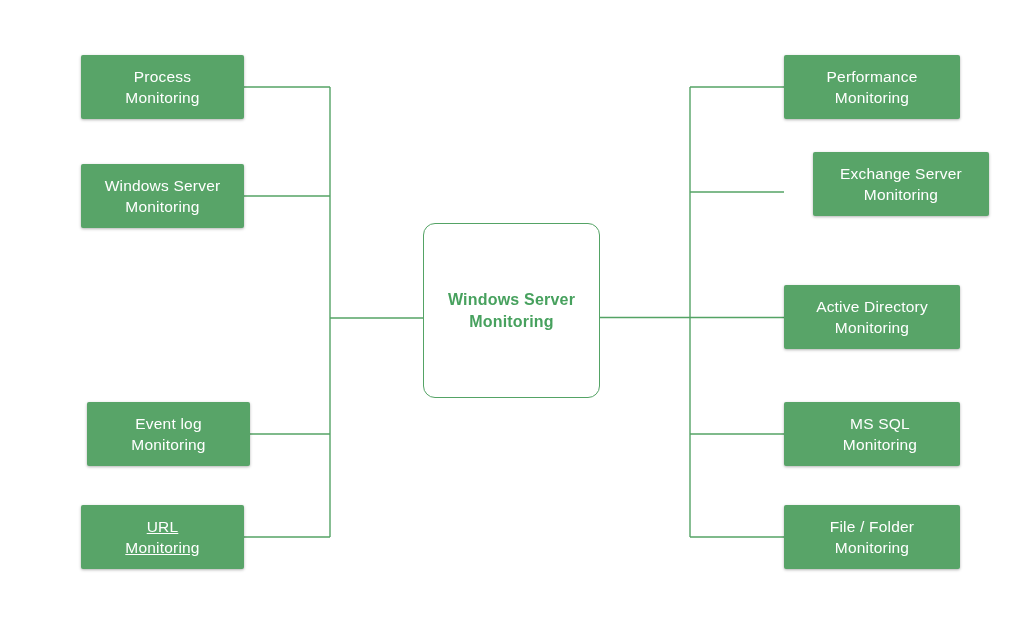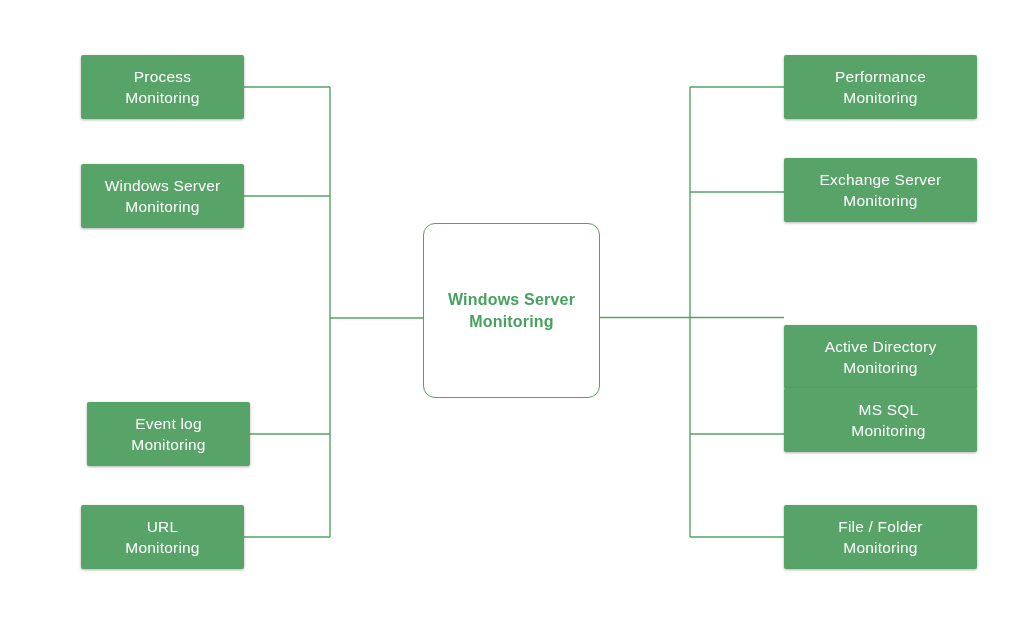--- a/index.html
+++ b/index.html
@@ -40,29 +40,29 @@
     display: flex;
     flex-direction: column;
     align-items: center;
     justify-content: center;
     text-align: center;
     font-size: 15.5px;
     line-height: 21px;
     letter-spacing: 0.2px;
   }
   .node.left  { left: 81px; text-align: right; }
-  .node.right { left: 784px; width: 193px; }
+  .node.right { left: 784px; width: 176px; }
   .n-process   { top: 55px; }
   .n-winsrv    { top: 164px; }
   .n-eventlog  { top: 402px; margin-left: 6px; }
-  .n-url       { top: 505px; }
+  .n-url       { top: 505px; text-decoration: underline; }
   .n-perf      { top: 55px; }
-  .n-exchange  { top: 158px; }
-  .n-ad        { top: 285px; margin-top: 40px; }
-  .n-mssql     { top: 388px; padding-left: 16px; }
+  .n-exchange  { top: 152px; margin-left: 29px; }
+  .n-ad        { top: 285px; }
+  .n-mssql     { top: 402px; padding-left: 16px; }
   .n-filefolder{ top: 505px; }
   .center-node {
     position: absolute;
     left: 423px; top: 223px;
     width: 177px; height: 175px;
     background: var(--background);
     border: 1.5px solid var(--line);
     border-radius: 12px;
     color: var(--center_text);
     font-weight: bold;

